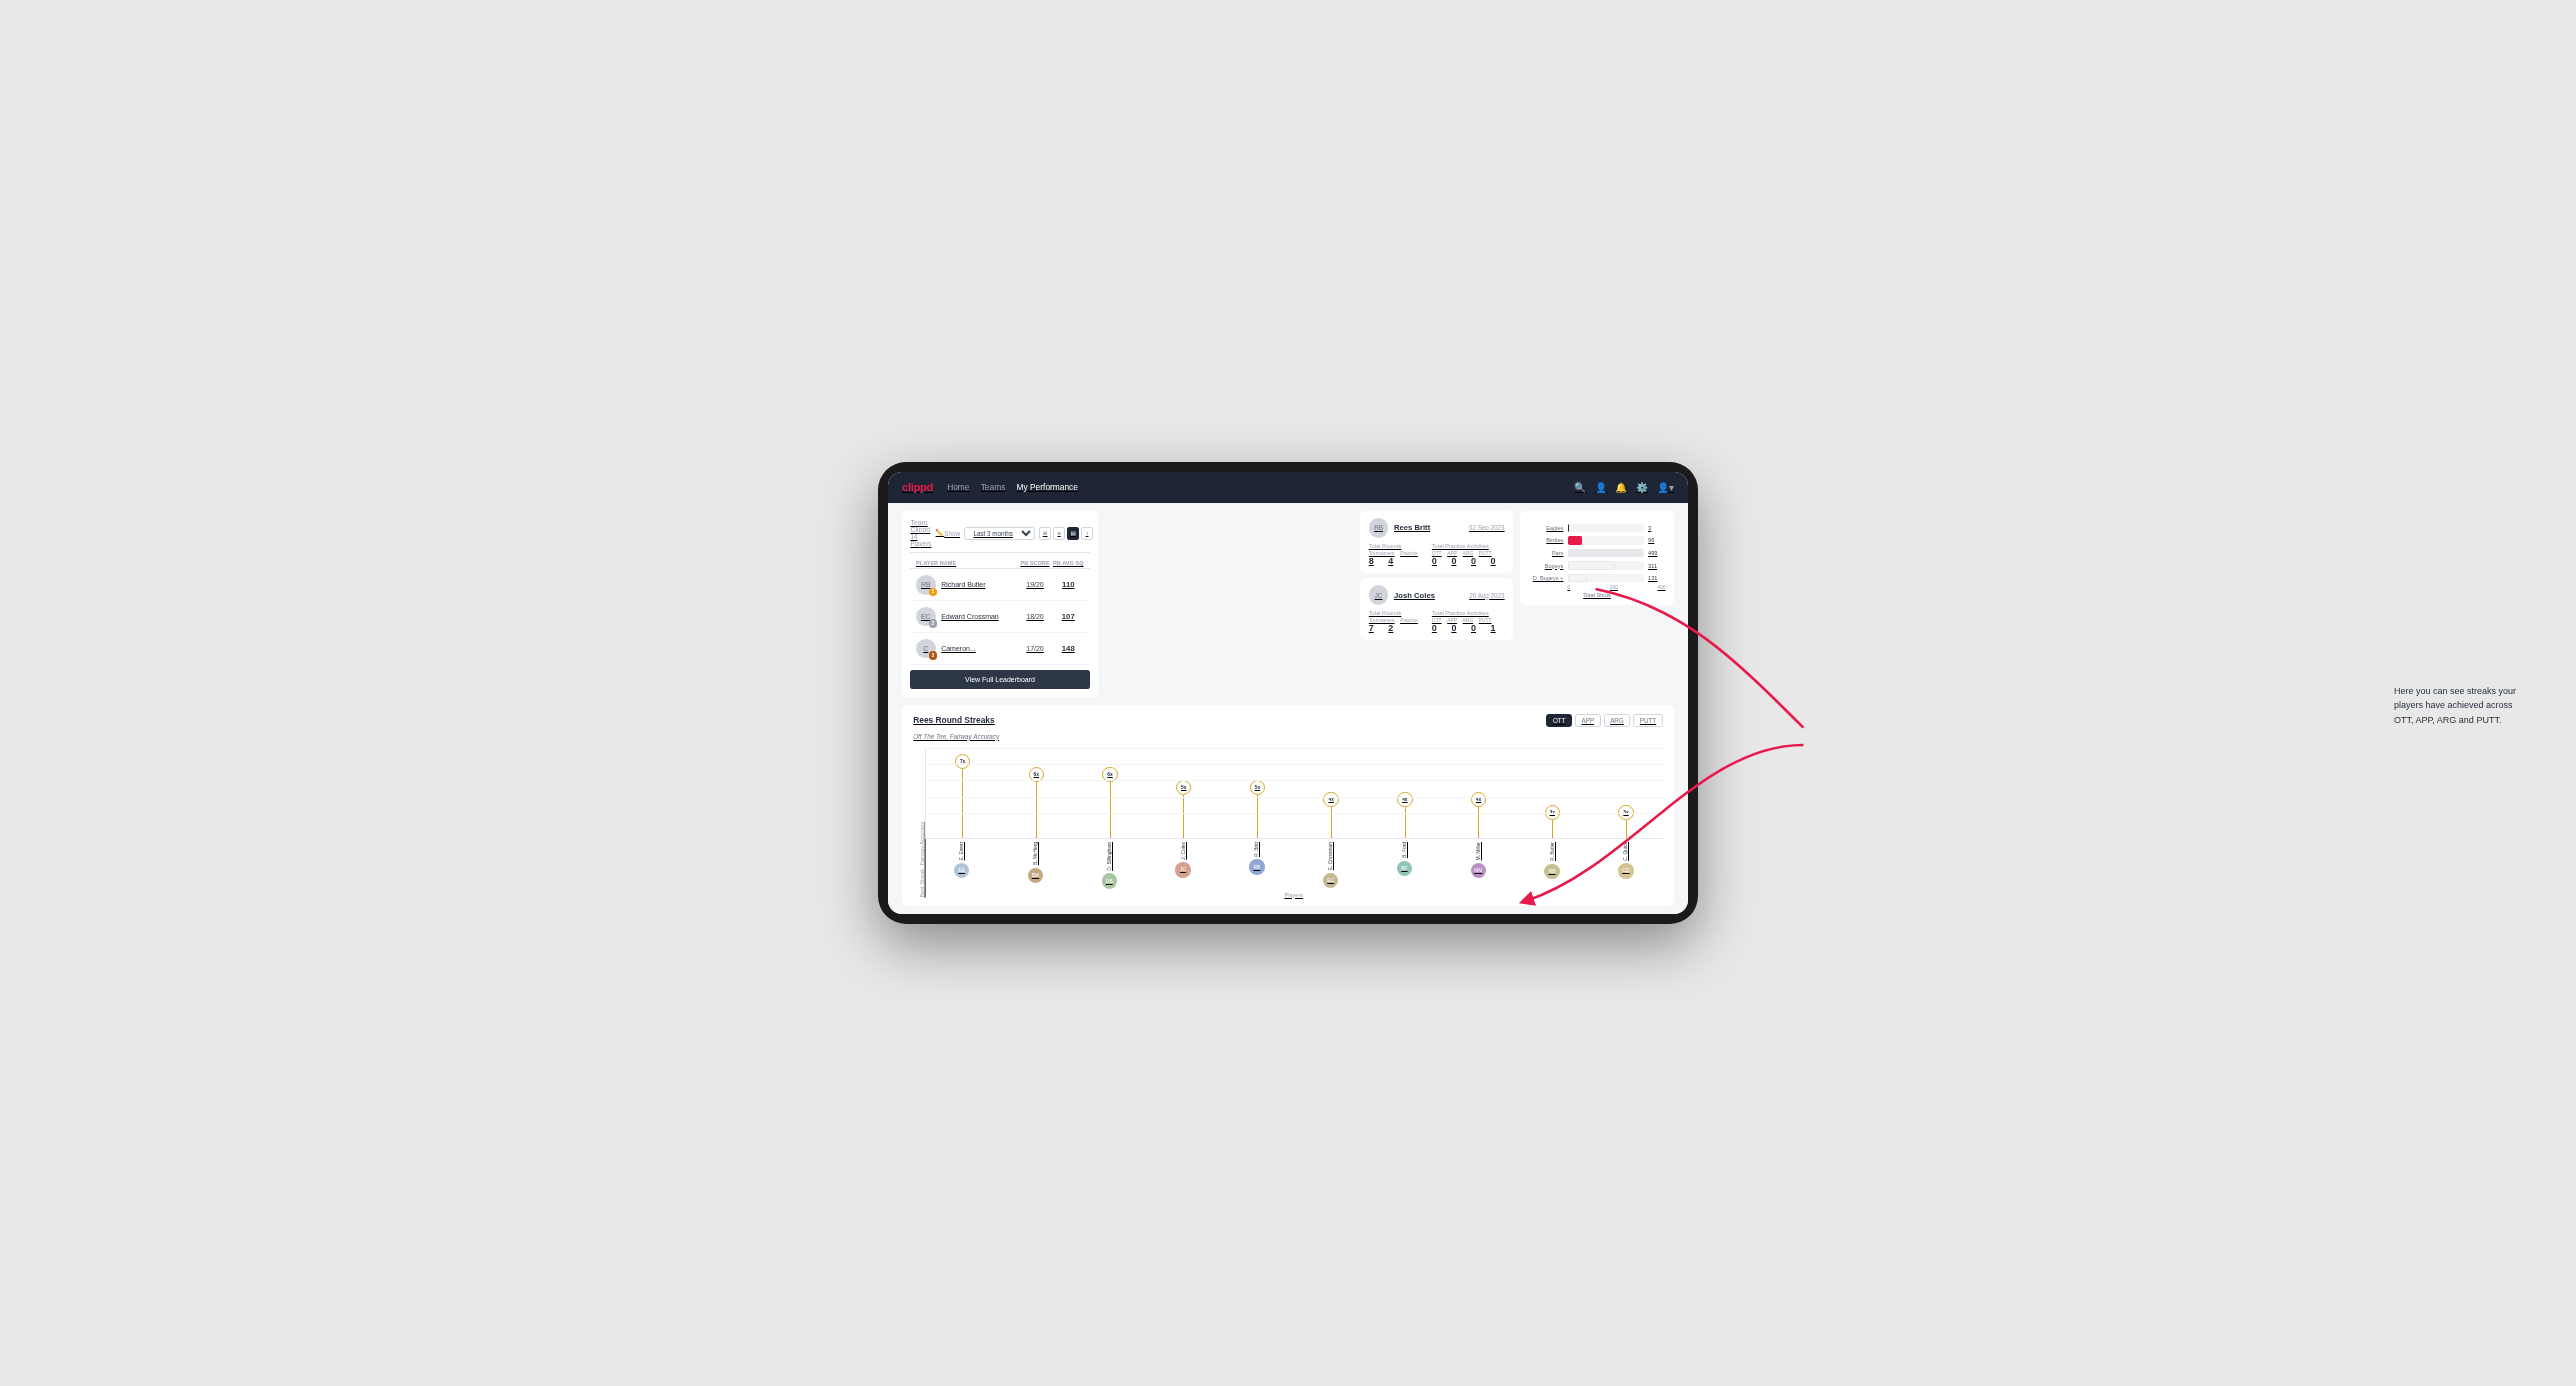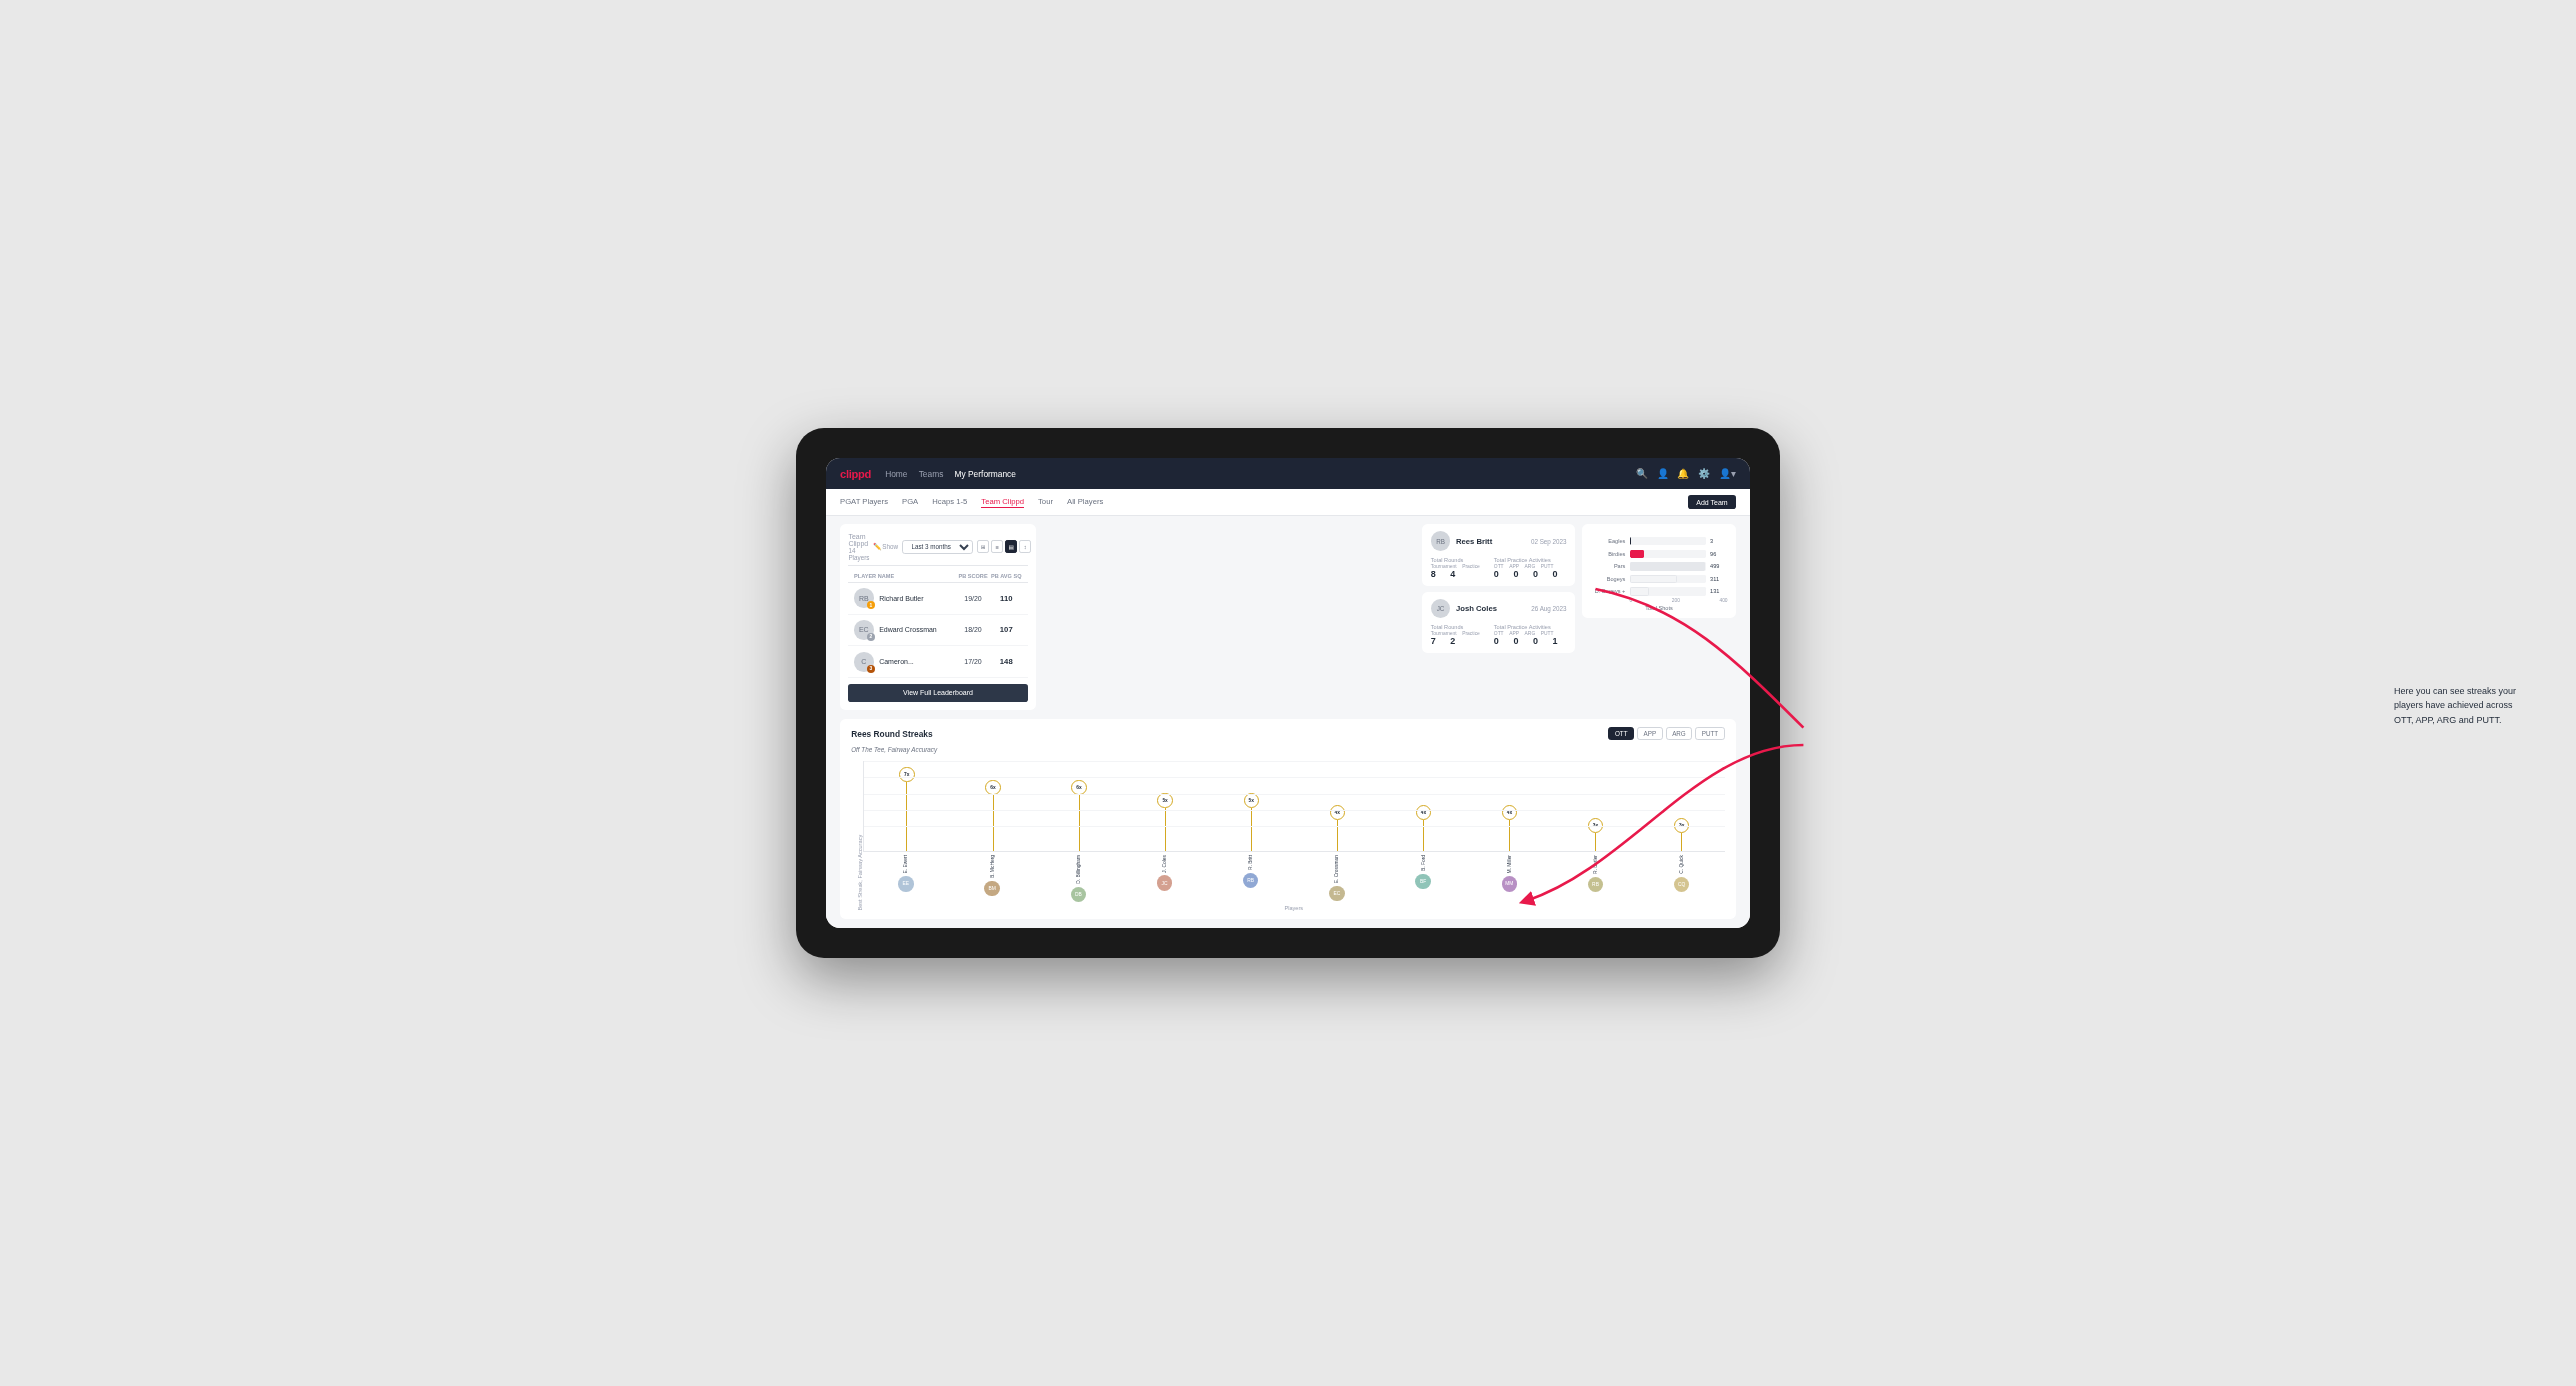--- a/index.html
+++ b/index.html
@@ -9,24 +9,25 @@
       display: flex;
       justify-content: center;
       align-items: center;
       min-height: 100vh;
       padding: 28px;
     }
 
     .tablet-frame {
       background: #1a1a1a;
       border-radius: 28px;
-      padding: 30px;
+      padding: 10px;
       box-shadow: 0 21px 56px rgba(0,0,0,0.4);
-      width: 984px;
+      width: 820px;
       position: relative;
+      text-decoration: underline;
     }
 
     .tablet-screen {
       background: #fff;
       border-radius: 14px;
       overflow: hidden;
       width: 100%;
     }
 
     
@@ -456,31 +457,20 @@
       </div>
       <div class="navbar-icons">
         <span class="navbar-icon">🔍</span>
         <span class="navbar-icon">👤</span>
         <span class="navbar-icon">🔔</span>
         <span class="navbar-icon">⚙️</span>
         <span class="navbar-icon">👤▾</span>
       </div>
     </nav>
 
-    <div class="secondary-nav">
-      <div class="secondary-nav-links">
-        <a href="#">PGAT Players</a>
-        <a href="#">PGA</a>
-        <a href="#">Hcaps 1-5</a>
-        <a href="#" class="active">Team Clippd</a>
-        <a href="#">Tour</a>
-        <a href="#">All Players</a>
-      </div>
-      <button class="add-team-btn">Add Team</button>
-    </div>
 
     <div class="main-content">
 
       <div class="top-row">
 
         <div class="team-panel">
           <div class="team-info-row">
             <div style="display:flex;align-items:center;gap:4.2px;">
               <span class="team-title">
                 <span>Team Clippd</span>

